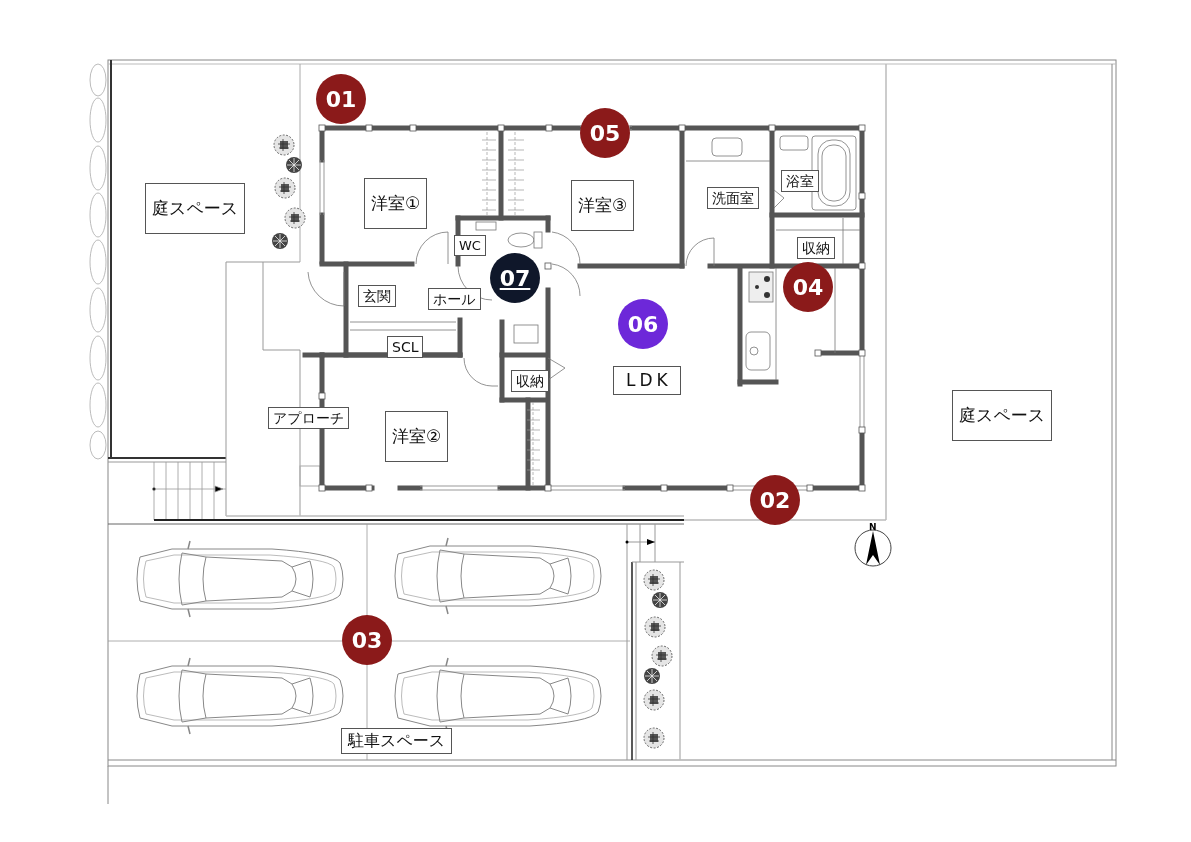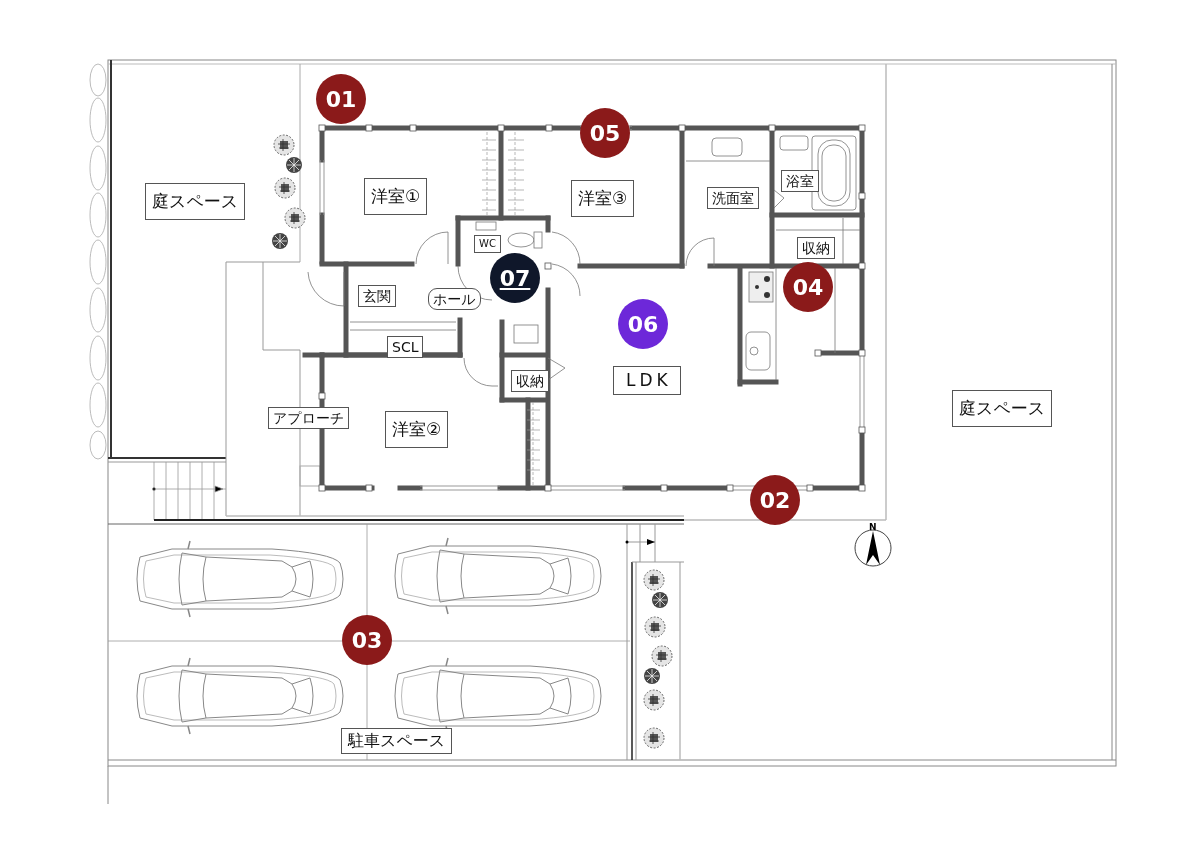--- a/index.html
+++ b/index.html
@@ -4,21 +4,21 @@
 <style>
   html, body { margin: 0; padding: 0; background: #ffffff; }
   body { width: 1191px; height: 842px; position: relative; overflow: hidden;
          font-family: "DejaVu Sans", sans-serif; }
   #plan { position: absolute; left: 0; top: 0; width: 1191px; height: 842px; }
   .label {
     position: absolute; background: #fff; border: 1px solid #555;
     color: #111; white-space: nowrap; line-height: 1; text-align: center;
     font-family: "DejaVu Sans", sans-serif;
   }
-  .lbl-lg { font-size: 17px; padding: 9px 6px; }
+  .lbl-lg { font-size: 17px; padding: 16px 6px; }
   .lbl-md { font-size: 16px; padding: 4px 6px; margin-left: 33px; }
   .lbl-sm { font-size: 14px; padding: 3px 4px; }
   .lbl-ldk { font-size: 17px; letter-spacing: 4px; padding: 5px 8px 5px 12px; }
   .badge {
     position: absolute; width: 50px; height: 50px; border-radius: 50%;
     color: #fff; font-weight: bold; font-size: 22px;
     font-family: "DejaVu Sans", sans-serif;
     display: flex; align-items: center; justify-content: center;
     transform: translate(-50%, -50%);
   }
@@ -321,27 +321,27 @@
 </svg>
 
 <div class="label lbl-lg" style="left:145px;top:183px;">庭スペース</div>
 <div class="label lbl-lg" style="left:952px;top:390px;">庭スペース</div>
 <div class="label lbl-sm" style="left:231px;top:407px;margin-left:37px;">アプローチ</div>
 <div class="label lbl-md" style="left:308px;top:728px;">駐車スペース</div>
 
 <div class="label lbl-lg" style="left:364px;top:178px;">洋室①</div>
 <div class="label lbl-lg" style="left:571px;top:180px;">洋室③</div>
 <div class="label lbl-lg" style="left:385px;top:411px;">洋室②</div>
-<div class="label lbl-sm" style="left:474px;top:235px;font-size:10px;">WC</div>
+<div class="label lbl-sm" style="left:454px;top:235px;font-size:13px;">WC</div>
 <div class="label lbl-sm" style="left:707px;top:187px;">洗面室</div>
 <div class="label lbl-sm" style="left:781px;top:170px;">浴室</div>
 <div class="label lbl-sm" style="left:797px;top:237px;">収納</div>
 <div class="label lbl-sm" style="left:511px;top:370px;">収納</div>
 <div class="label lbl-sm" style="left:358px;top:285px;">玄関</div>
-<div class="label lbl-sm" style="left:428px;top:288px;border-radius:9px;">ホール</div>
+<div class="label lbl-sm" style="left:428px;top:288px;">ホール</div>
 <div class="label lbl-sm" style="left:387px;top:336px;">SCL</div>
 <div class="label lbl-ldk" style="left:613px;top:366px;">LDK</div>
 
 <div class="compass-n" style="left:869px;top:522px;">N</div>
 
 <div id="badges">
     <div class="badge" style="left: 341px; top: 99px; background: rgb(139, 26, 26);">01</div>
     <div class="badge" style="left: 775px; top: 500px; background: rgb(139, 26, 26);">02</div>
     <div class="badge" style="left: 367px; top: 640px; background: rgb(139, 26, 26);">03</div>
     <div class="badge" style="left: 808px; top: 287px; background: rgb(139, 26, 26);">04</div>

